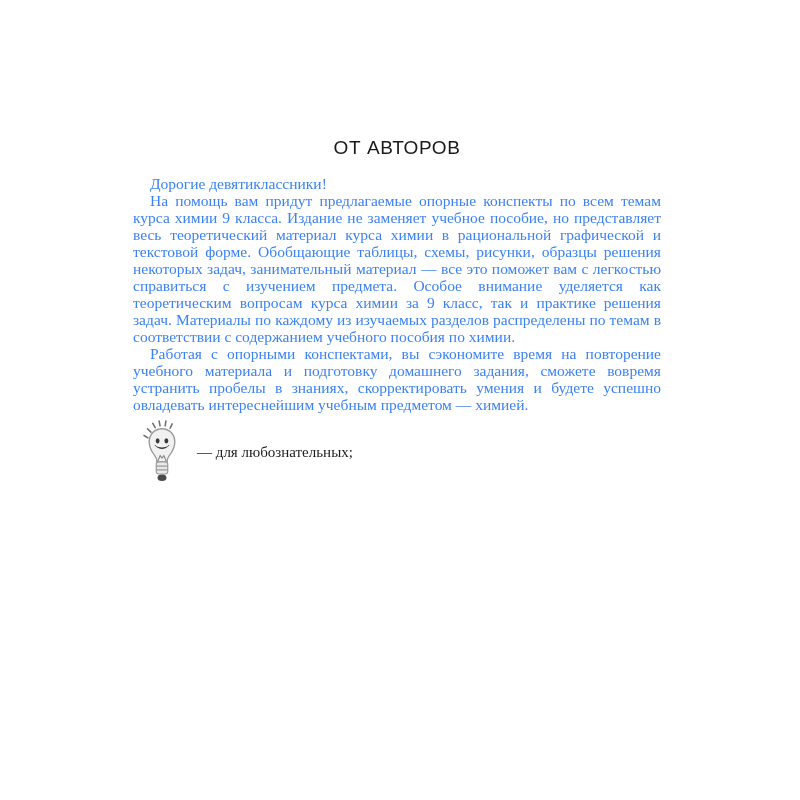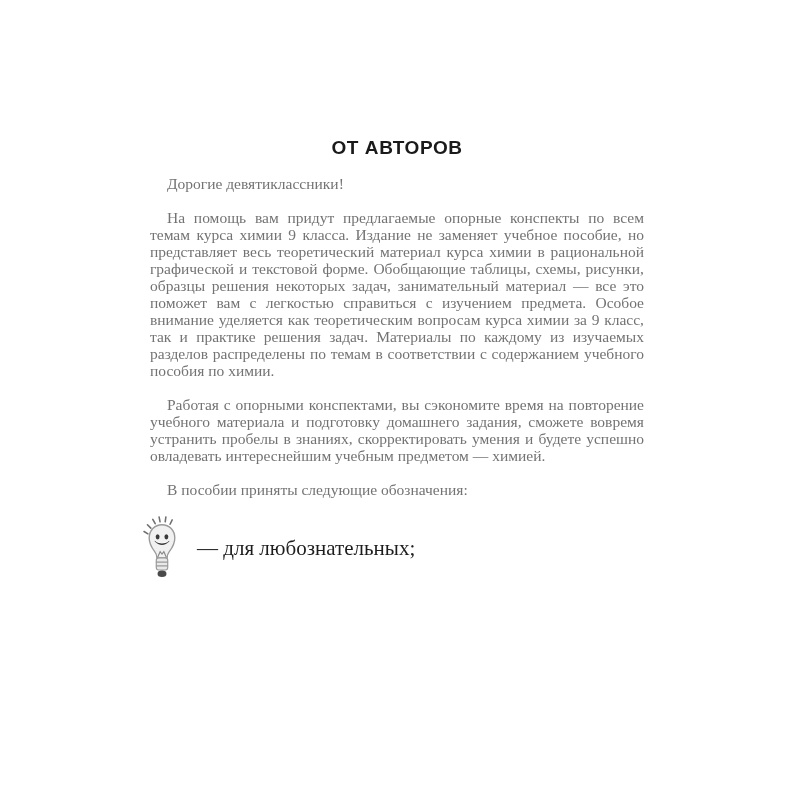--- a/index.html
+++ b/index.html
@@ -17,70 +17,69 @@
     color: #1d1d1d;
   }
   .content {
     position: absolute;
     left: 133px;
     top: 138px;
     width: 528px;
   }
   .title {
     font-family: "Liberation Sans", sans-serif;
-    font-weight: 700;
+    font-weight: 400;
     font-size: 19px;
     line-height: 20px;
     letter-spacing: 0.6px;
     text-align: center;
     color: #1a1a1a;
     margin: 0 0 17px 0;
   }
   .para {
-    margin: 17px;
+    margin: 0;
     font-size: 15.5px;
     line-height: 17px;
     text-align: justify;
     text-indent: 17px;
-    color: #737373;
+    color: #3b82f6;
   }
   .legend {
     margin-top: 6px;
   }
   .legend-row {
     display: flex;
     align-items: center;
   }
   .icon-wrap {
     width: 58px;
     display: flex;
     justify-content: center;
     align-items: center;
     flex: 0 0 58px;
   }
   .legend-label {
-    font-size: 21px;
+    font-size: 15px;
     line-height: 17px;
     margin-left: 6px;
     white-space: nowrap;
   }
   svg { display: block; }
 </style>
 </head>
 <body>
 
 <div class="page">
   <div class="content">
 
     <h1 class="title">ОТ АВТОРОВ</h1>
 
     <p class="para">Дорогие девятиклассники!</p>
     <p class="para">На помощь вам придут предлагаемые опорные конспекты по всем темам курса химии 9 класса. Издание не заменяет учебное пособие, но представляет весь теоретический материал курса химии в рациональной графической и текстовой форме. Обобщающие таблицы, схемы, рисунки, образцы решения некоторых задач, занимательный материал — все это поможет вам с легкостью справиться с изучением предмета. Особое внимание уделяется как теоретическим вопросам курса химии за 9 класс, так и практике решения задач. Материалы по каждому из изучаемых разделов распределены по темам в соответствии с содержанием учебного пособия по химии.</p>
     <p class="para">Работая с опорными конспектами, вы сэкономите время на повторение учебного материала и подготовку домашнего задания, сможете вовремя устранить пробелы в знаниях, скорректировать умения и будете успешно овладевать интереснейшим учебным предметом — химией.</p>
-    <p class="para">В пособии приняты следующие обозначения:</p>
 
     <div class="legend">
 
       <div class="legend-row">
         <span class="icon-wrap">
           <svg width="48" height="66" viewBox="0 0 49 68" xmlns="http://www.w3.org/2000/svg" aria-hidden="true">
 
             <g stroke="#6f6f6f" stroke-width="1.6" stroke-linecap="round">
               <line x1="6" y1="17" x2="10" y2="19.5"></line>
               <line x1="9.5" y1="10" x2="13" y2="13.5"></line>

